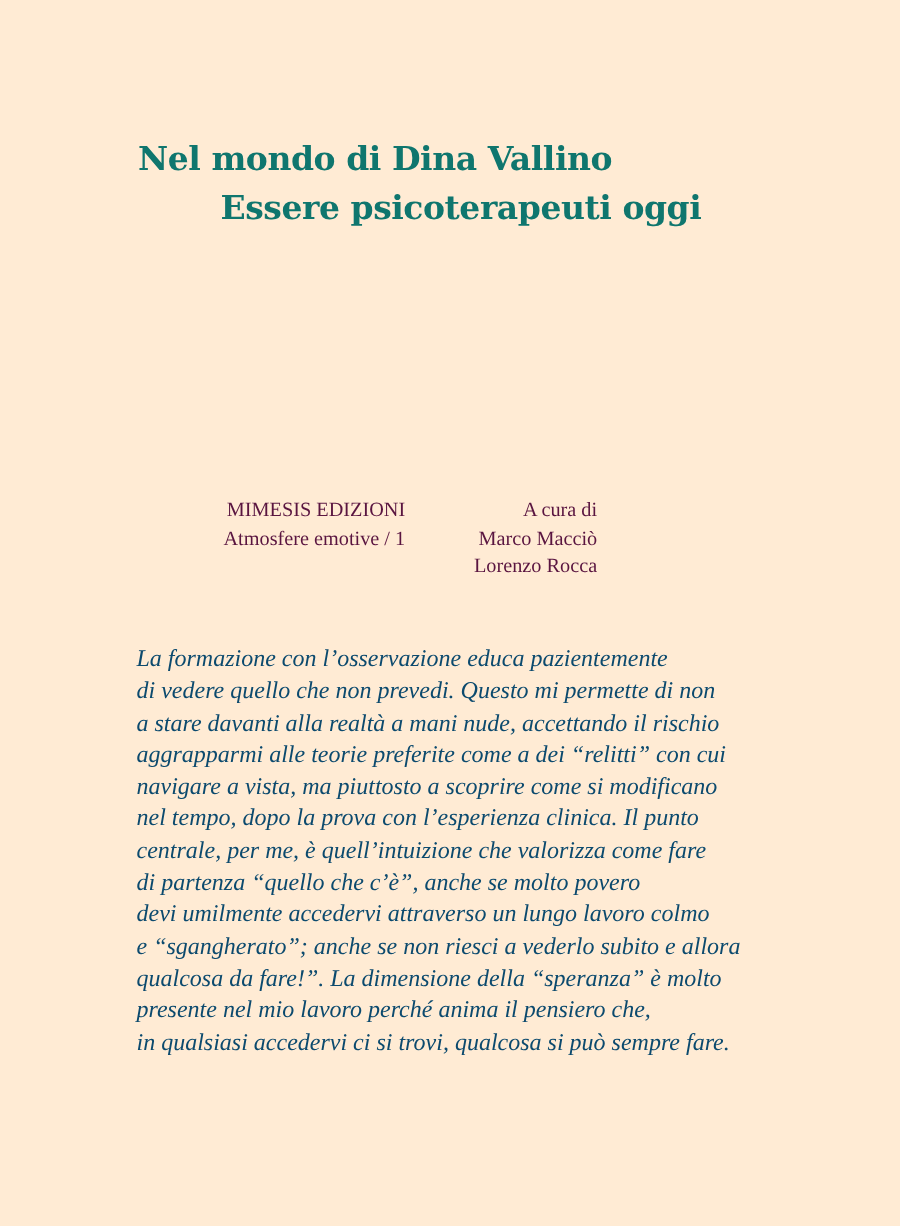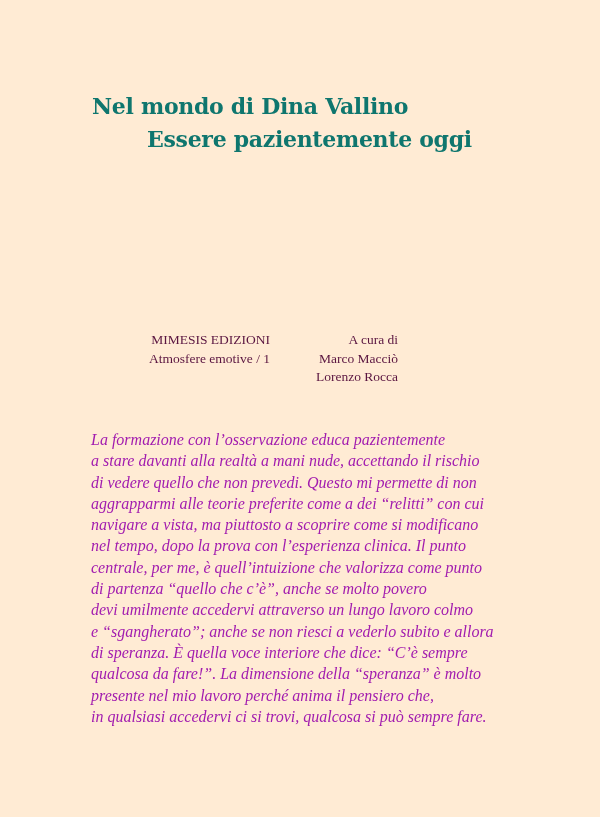--- a/index.html
+++ b/index.html
@@ -54,58 +54,57 @@
     }
     .body-text {
       position: absolute;
       left: 91px;
       top: 429px;
       width: 430px;
       font-family: "Liberation Serif", "DejaVu Serif", serif;
       font-style: italic;
       font-size: 16px;
       line-height: 21.3px;
-      color: #a21caf;
+      color: #0c4a6e;
     }
     .body-text span {
       display: block;
       white-space: nowrap;
     }
   </style>
 </head>
 <body>
 
 <div class="page">
 
   <div class="title-block">
     <span class="title-line">Nel mondo di Dina Vallino</span>
-    <span class="title-line sub">Essere pazientemente oggi</span>
+    <span class="title-line sub">Essere psicoterapeuti oggi</span>
   </div>
 
   <div class="meta left">
     <span>MIMESIS EDIZIONI</span>
     <span>Atmosfere emotive / 1</span>
   </div>
 
   <div class="meta right">
     <span>A cura di</span>
     <span>Marco Macciò</span>
     <span>Lorenzo Rocca</span>
   </div>
 
   <div class="body-text">
     <span>La formazione con l’osservazione educa pazientemente</span>
+    <span>di vedere quello che non prevedi. Questo mi permette di non</span>
     <span>a stare davanti alla realtà a mani nude, accettando il rischio</span>
-    <span>di vedere quello che non prevedi. Questo mi permette di non</span>
     <span>aggrapparmi alle teorie preferite come a dei “relitti” con cui</span>
     <span>navigare a vista, ma piuttosto a scoprire come si modificano</span>
     <span>nel tempo, dopo la prova con l’esperienza clinica. Il punto</span>
-    <span>centrale, per me, è quell’intuizione che valorizza come punto</span>
+    <span>centrale, per me, è quell’intuizione che valorizza come fare</span>
     <span>di partenza “quello che c’è”, anche se molto povero</span>
     <span>devi umilmente accedervi attraverso un lungo lavoro colmo</span>
     <span>e “sgangherato”; anche se non riesci a vederlo subito e allora</span>
-    <span>di speranza. È quella voce interiore che dice: “C’è sempre</span>
     <span>qualcosa da fare!”. La dimensione della “speranza” è molto</span>
     <span>presente nel mio lavoro perché anima il pensiero che,</span>
     <span>in qualsiasi accedervi ci si trovi, qualcosa si può sempre fare.</span>
   </div>
 
 </div>
 
 </body></html>

